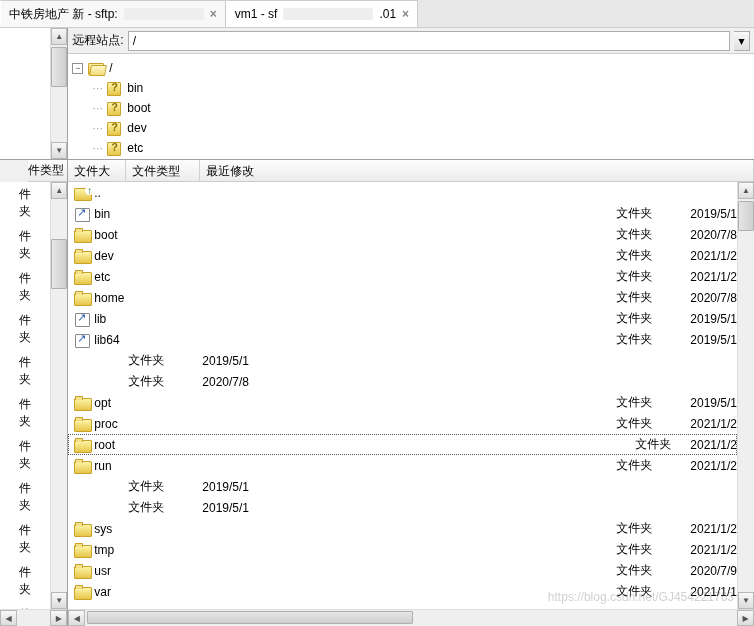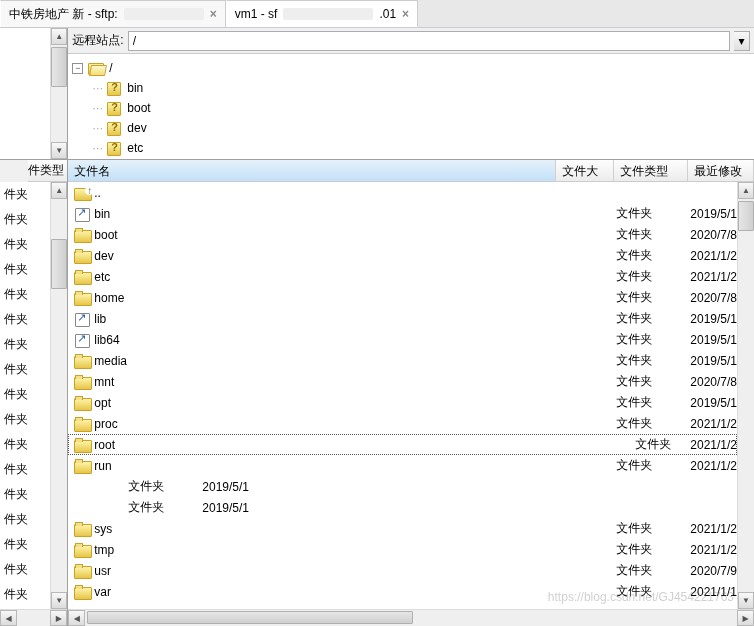--- a/index.html
+++ b/index.html
@@ -9,21 +9,21 @@
 .tab { display: flex; align-items: center; padding: 0 8px; border-right: 1px solid #ccc; background: #f8f8f8; gap: 6px; height: 27px; border-top: 1px solid #ccc; border-left: 1px solid #fff; }
 .tab.active { background: #fff; border-bottom: 1px solid #fff; }
 .tab-close { color: #888; font-weight: bold; cursor: pointer; }
 
 .main { display: flex; height: 598px; }
 
 .left-panel { width: 91px; display: flex; flex-direction: column; border-right: 1px solid #a0a0a0; }
 .left-top { height: 132px; background: #fff; border-bottom: 1px solid #a0a0a0; position: relative; }
 .left-header { height: 22px; background: linear-gradient(#fdfdfd,#ececec); border-bottom: 1px solid #ccc; display: flex; align-items: center; font-size: 12px; margin-left: 28px; }
 .left-list { background: #fff; flex: 1; overflow: hidden; }
-.left-item { padding: 4px 4px; }
+.left-item { padding: 4px 19px; }
 
 .right-panel { flex: 1; display: flex; flex-direction: column; background: #22c55e; }
 
 .remote-bar { height: 26px; display: flex; align-items: center; padding: 0 4px; gap: 4px; background: #f0f0f0; border-bottom: 1px solid #ccc; }
 .remote-bar input { flex: 1; height: 20px; border: 1px solid #abadb3; padding: 0 4px; font-size: 12px; background: #fff; }
 .remote-bar .dd { width: 16px; height: 20px; border: 1px solid #abadb3; border-left: none; background: linear-gradient(#f8f8f8,#e0e0e0); display: flex; align-items: center; justify-content: center; }
 
 .tree-panel { height: 106px; background: #fff; overflow: auto; border-bottom: 1px solid #a0a0a0; padding: 4px 4px; }
 .tree-row { display: flex; align-items: center; height: 20px; gap: 2px; }
 .tree-indent { width: 18px; display: inline-block; }
@@ -182,21 +182,20 @@
           <div class="tree-row">
             <span class="tree-indent"></span>
             <span class="tree-line">⋯</span>
             <span class="icon-unknown"></span>
             <span style="margin-left:4px;">etc</span>
           </div>
         </div>
     </div>
 
     <div class="file-header">
-      <div class="fh-col fh-name active">文件名</div>
       <div class="fh-col fh-size">文件大小</div>
       <div class="fh-col fh-type">文件类型</div>
       <div class="fh-col fh-date">最近修改</div>
     </div>
 
     <div class="body-wrap">
       <div class="file-list" id="file-list">
           <div class="file-row">
             <div class="fc-name">
               <span class="icon-up"></span>
@@ -263,33 +262,25 @@
           <div class="file-row">
             <div class="fc-name">
               <span class="icon-link"></span>
               <span>lib64</span>
             </div>
             <div class="fc-size"></div>
             <div class="fc-type">文件夹</div>
             <div class="fc-date">2019/5/1</div>
           </div>
           <div class="file-row">
-            <div class="fc-name">
-              <span class="icon-folder"></span>
-              <span>media</span>
-            </div>
-            <div class="fc-size"></div>
-            <div class="fc-type">文件夹</div>
-            <div class="fc-date">2019/5/1</div>
-          </div>
-          <div class="file-row">
-            <div class="fc-name">
-              <span class="icon-folder"></span>
-              <span>mnt</span>
-            </div>
+            <div class="fc-size"></div>
+            <div class="fc-type">文件夹</div>
+            <div class="fc-date">2019/5/1</div>
+          </div>
+          <div class="file-row">
             <div class="fc-size"></div>
             <div class="fc-type">文件夹</div>
             <div class="fc-date">2020/7/8</div>
           </div>
           <div class="file-row">
             <div class="fc-name">
               <span class="icon-folder"></span>
               <span>opt</span>
             </div>
             <div class="fc-size"></div>

